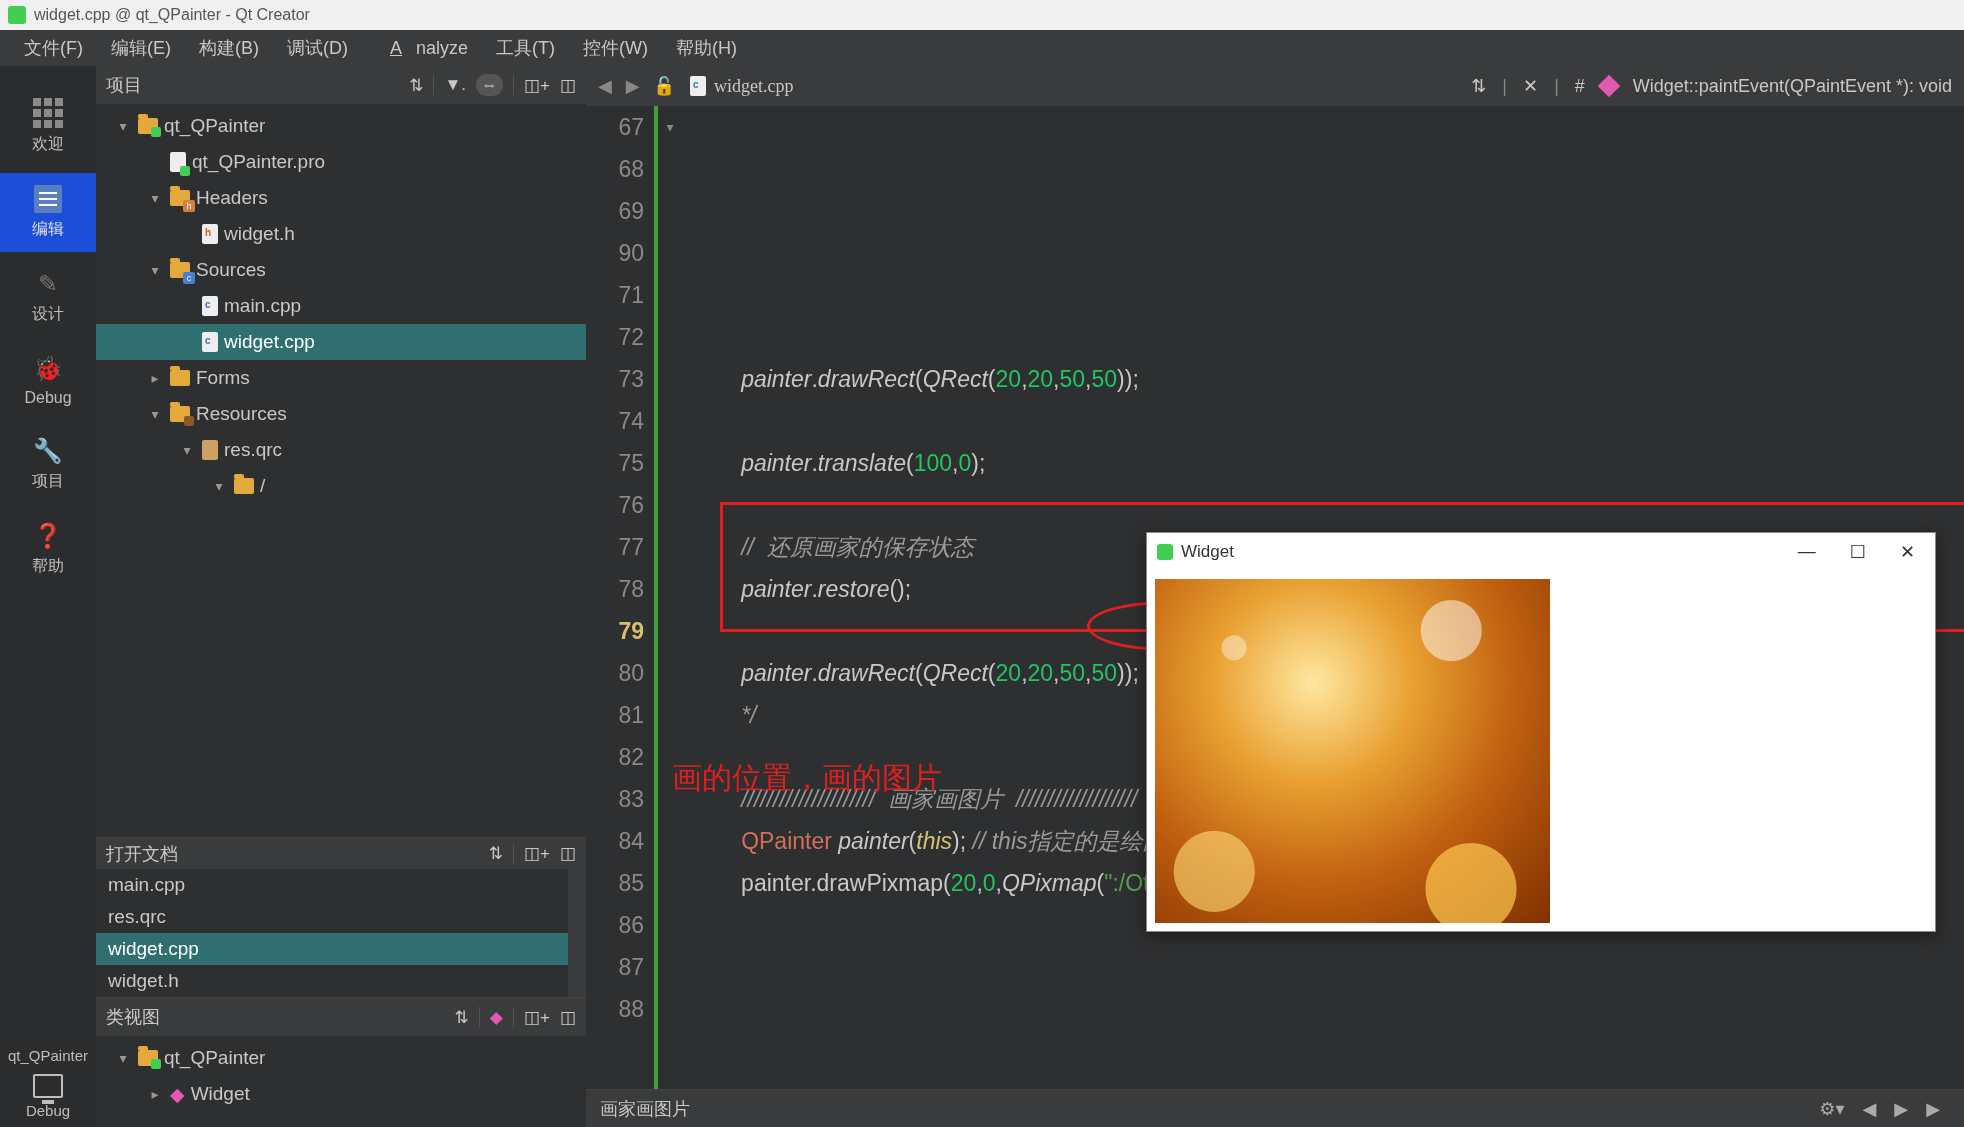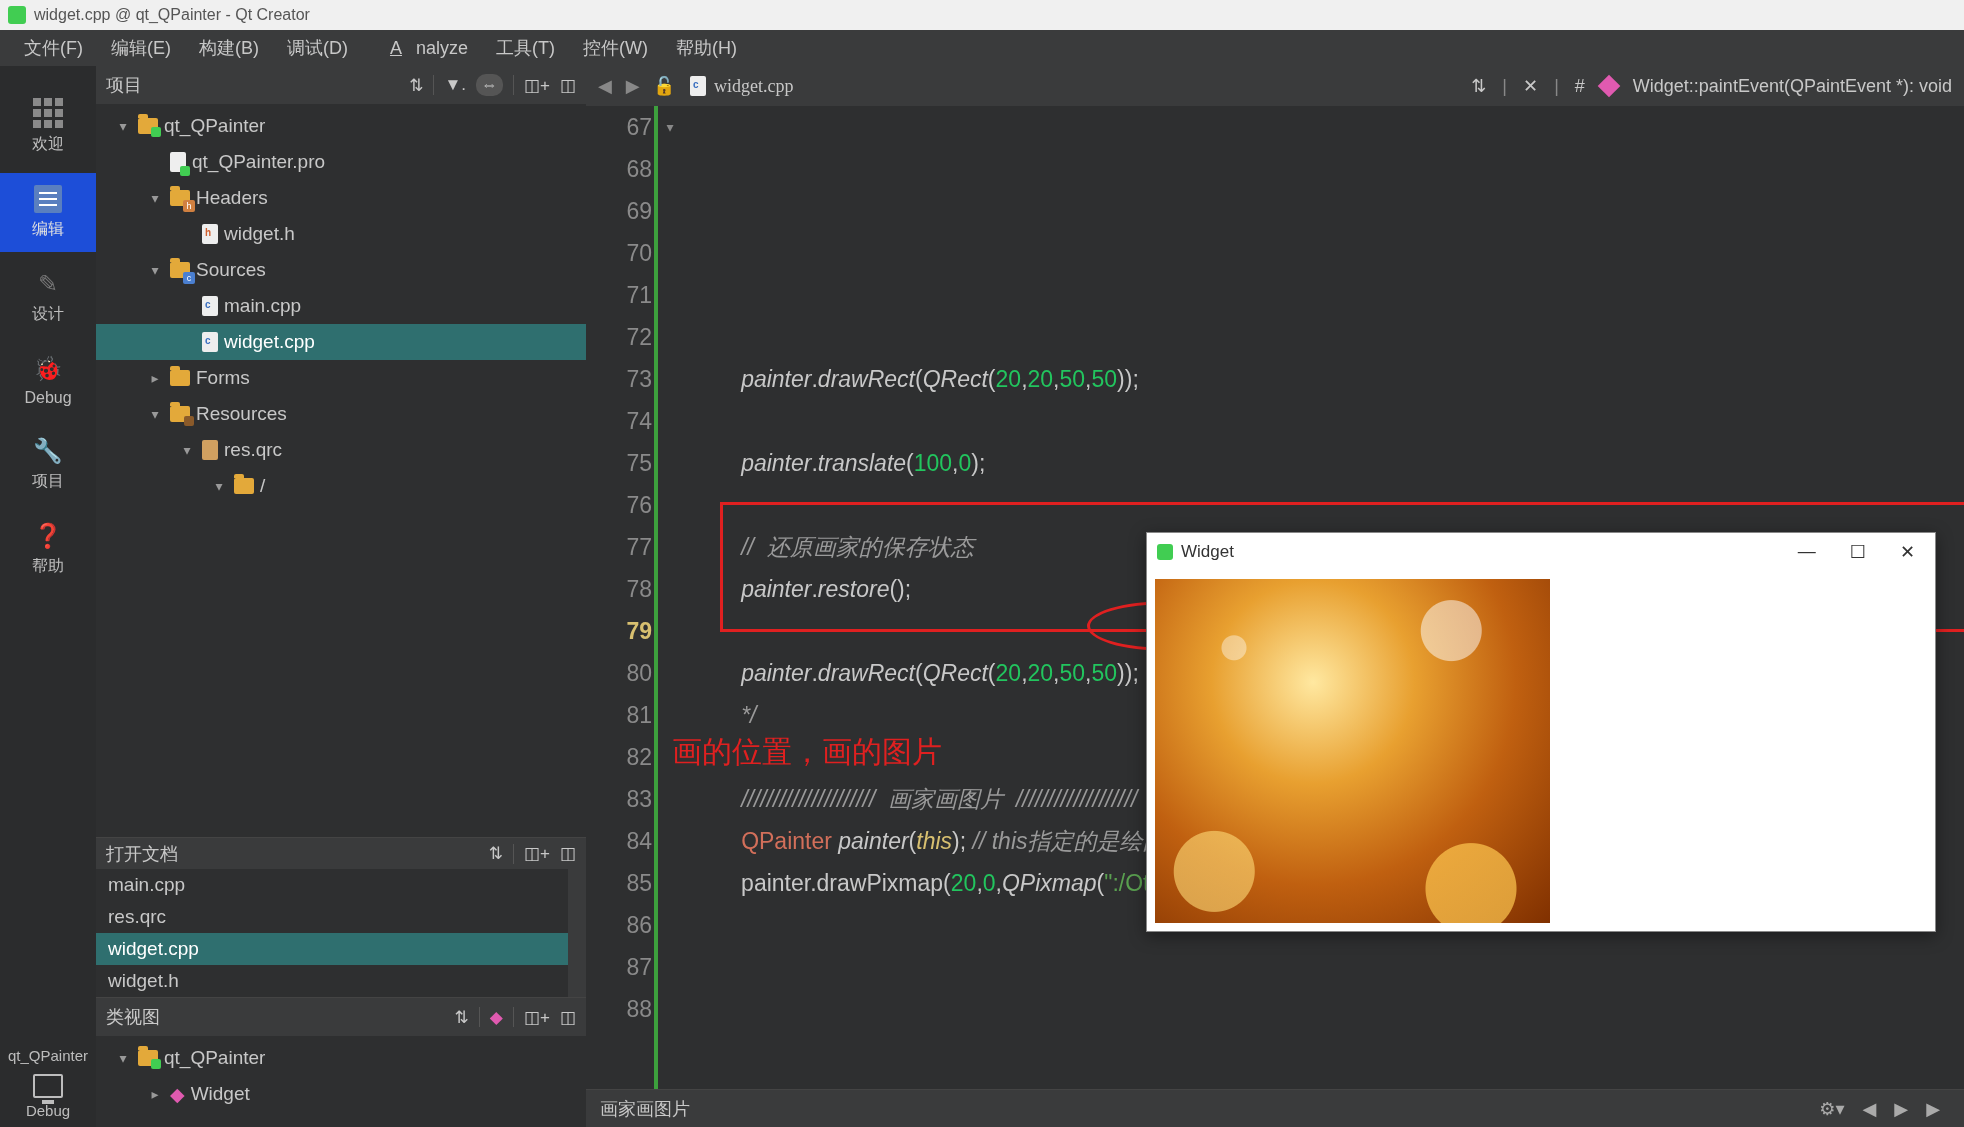--- a/index.html
+++ b/index.html
@@ -71,21 +71,21 @@
 .editor-tabs { height:40px; display:flex; align-items:center; gap:14px; padding:0 12px; background:#3a3b3c; font-size:18px; }
 .et-nav { color:#888; }
 .et-lock { color:#888; }
 .et-file { display:flex; align-items:center; gap:8px; }
 .et-right { margin-left:auto; display:flex; align-items:center; gap:16px; color:#c8c8c8; font-family:"Consolas",monospace; font-size:18px; }
 .pink-diamond { width:16px; height:16px; background:#e05ab0; transform:rotate(45deg); display:inline-block; }
 .et-close { font-size:18px; }
 
 
 .code-wrap { flex:1; display:flex; font-family:"Consolas","Courier New",monospace; font-size:23px; line-height:42px; overflow:hidden; }
-.gutter { width:72px; text-align:right; color:#8a8a8a; background:#2e2f30; padding-right:2px; border-right:4px solid #3da03d; }
+.gutter { width:72px; text-align:right; color:#8a8a8a; background:#2e2f30; padding-right:10px; border-right:4px solid #3da03d; }
 .gutter .cur { color:#d8c070; font-weight:bold; }
 .fold-col { width:24px; background:#2e2f30; color:#888; font-size:14px; }
 .fold-col div { text-align:center; }
 .code { flex:1; padding-left:8px; color:#c8c8c8; white-space:pre; position:relative; }
 .c-com { color:#9a9a9a; font-style:italic; }
 .c-type { color:#d26f5a;text-align:right; }
 .c-kw { color:#d8c070; font-style:italic; }
 .c-num { color:#22c55e;margin-top:7px; }
 .c-str { color:#5aa050; }
 .c-fn { font-style:italic; }
@@ -315,21 +315,21 @@
         <span class="pink-diamond"></span>
         <span>Widget::paintEvent(QPaintEvent *): void</span>
       </div>
     </div>
 
     <div class="code-wrap">
       <div class="gutter" id="gutter">
           <div>67</div>
           <div>68</div>
           <div>69</div>
-          <div>70</div>
+          <div>90</div>
           <div>71</div>
           <div>72</div>
           <div>73</div>
           <div>74</div>
           <div>75</div>
           <div>76</div>
           <div>77</div>
           <div>78</div>
           <div class="cur">79</div>
           <div>80</div>
@@ -363,21 +363,21 @@
           <div></div>
           <div></div>
           <div></div>
           <div>▾</div>
           <div></div>
         </div>
       <div class="code" id="code">
         
         <div class="red-box" style="left:38px; top:396px; width:1300px; height:130px;"></div>
         <div class="red-ellipse" style="left:405px; top:495px; width:160px; height:50px;"></div>
-        <div class="red-text" style="left:-10px; top:625px;">画的位置，画的图片</div>
+        <div class="red-text" style="left:-10px; top:651px;">画的位置，画的图片</div>
       <div>        <span class="c-id">painter</span>.<span class="c-fn">drawRect</span>(<span class="c-fn">QRect</span>(<span class="c-num">20</span>,<span class="c-num">20</span>,<span class="c-num">50</span>,<span class="c-num">50</span>));</div><div>&nbsp;</div><div>        <span class="c-id">painter</span>.<span class="c-fn">translate</span>(<span class="c-num">100</span>,<span class="c-num">0</span>);</div><div>&nbsp;</div><div>        <span class="c-com">//  还原画家的保存状态</span></div><div>        <span class="c-id">painter</span>.<span class="c-fn">restore</span>();</div><div>&nbsp;</div><div>        <span class="c-id">painter</span>.<span class="c-fn">drawRect</span>(<span class="c-fn">QRect</span>(<span class="c-num">20</span>,<span class="c-num">20</span>,<span class="c-num">50</span>,<span class="c-num">50</span>));</div><div>        <span class="c-com">*/</span></div><div>&nbsp;</div><div>        <span class="c-com">/////////////////////  画家画图片  ///////////////////</span></div><div>        <span class="c-type">QPainter</span> <span class="c-fn">painter</span>(<span class="c-kw">this</span>); <span class="c-com">// this指定的是绘图设备</span></div><div>        painter.drawPixmap(<span class="c-num">20</span>,<span class="c-num">0</span>,<span class="c-fn">QPixmap</span>(<span class="c-str">":/OtherSceneBg.png"</span>));</div><div>&nbsp;</div><div>&nbsp;</div><div>&nbsp;</div><div>&nbsp;</div><div>&nbsp;</div></div>
     </div>
 
     <div class="output-bar">
       <span>画家画图片</span>
       <div class="out-btns">
         <span>⚙▾</span>
         <span>◀</span>
         <span>▶</span>
         <span>▶</span>

